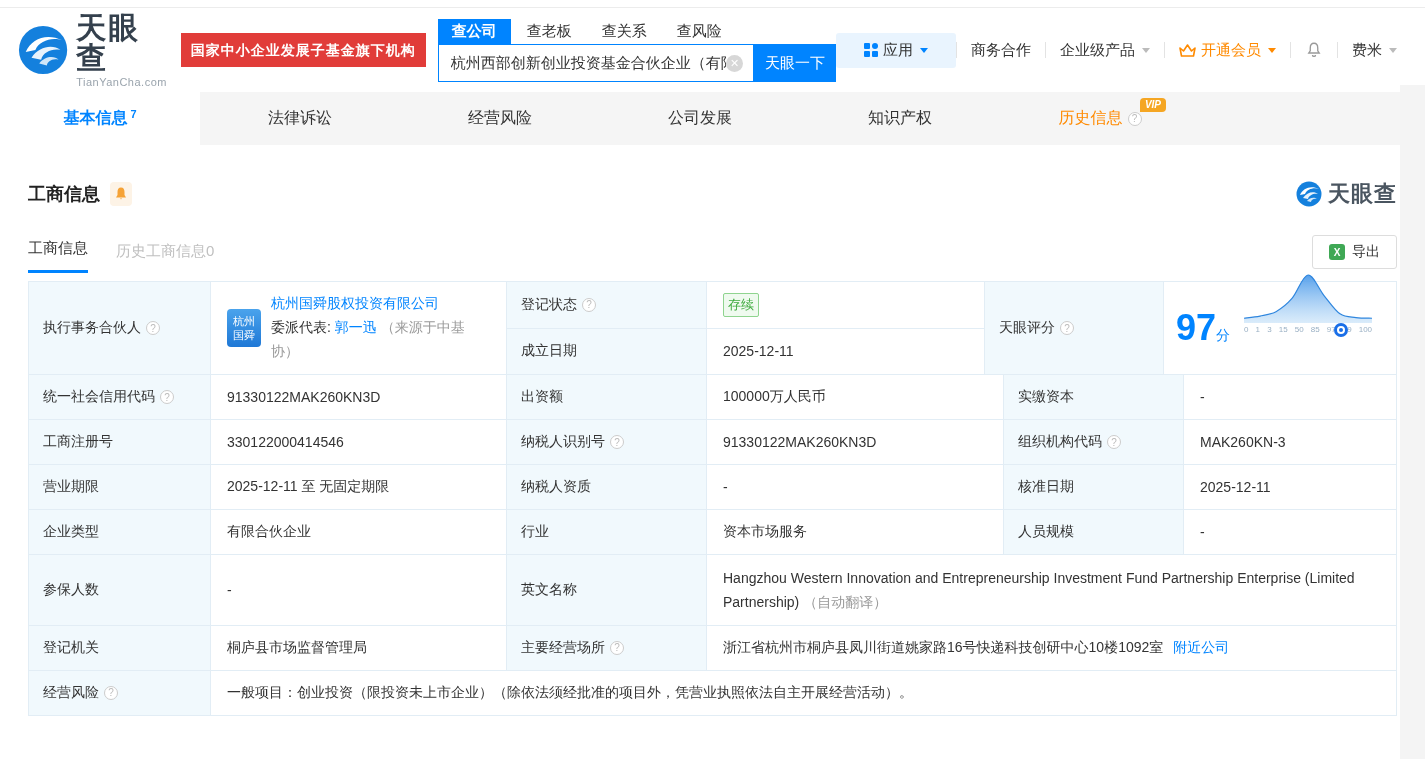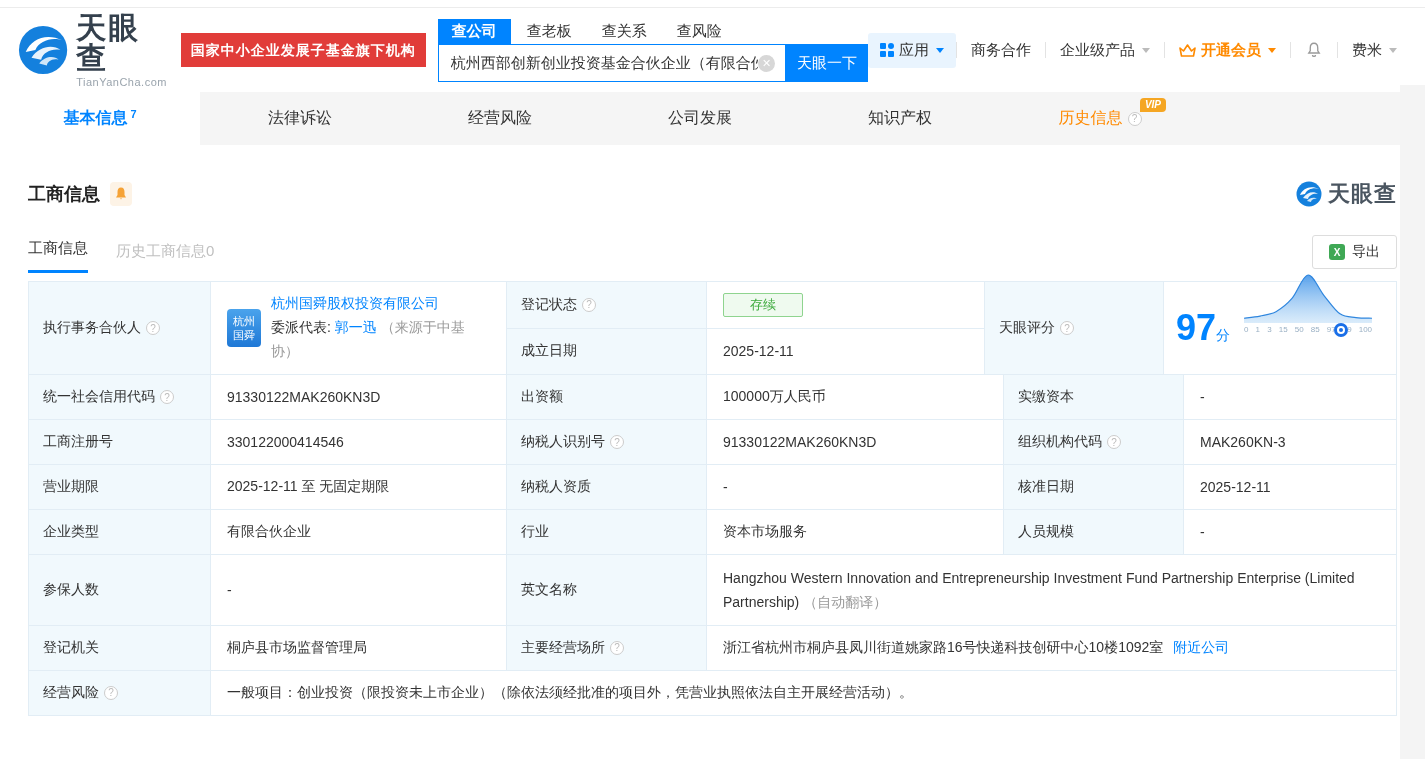--- a/index.html
+++ b/index.html
@@ -22,31 +22,31 @@
   .search-tab.active { background:#0084ff; color:#fff; font-weight:bold; }
   .search-row { display:flex; }
   .search-box { flex:1; height:38px; border:1px solid #0084ff; display:flex; align-items:center; padding:0 10px 0 12px; }
   .search-input { border:none; outline:none; flex:1; font-size:15px; color:#333; font-family:inherit; }
   .clear-icon { width:17px; height:17px; border-radius:50%; background:#d7d7d7; color:#fff; font-size:11px;
     display:flex; align-items:center; justify-content:center; cursor:pointer; flex:none; }
   .search-btn { width:82px; height:38px; background:#0084ff; color:#fff; border:none; font-size:15px;
     cursor:pointer; font-family:inherit; }
   .hnav { display:flex; align-items:center; margin-left:auto; gap:0; white-space:nowrap; }
   .hnav-item { display:flex; align-items:center; gap:5px; padding:0 14px; font-size:15px; color:#333; cursor:pointer; }
-  .apps-btn { background:#e9f4fe; border-radius:3px; padding:8px 12px; color:#333; }
+  .apps-btn { background:#e9f4fe; border-radius:3px; padding:8px 28px; color:#333; }
   .grid-icon { display:inline-grid; grid-template-columns:6px 6px; grid-template-rows:6px 6px; gap:2px; }
   .grid-icon i { background:#0084ff; border-radius:1px; }
   .grid-icon i:nth-child(2) { border-radius:50%; }
   .caret { width:0; height:0; border-left:4px solid transparent; border-right:4px solid transparent;
     border-top:5px solid #666; display:inline-block; margin-left:2px; }
   .caret.blue { border-top-color:#0084ff; }
   .caret.orange { border-top-color:#ff8a00; }
   .caret.gray { border-top-color:#bbb; }
   .vdiv { width:1px; height:16px; background:#e3e3e3; }
-  .vip-link { color:#ff8a00; font-weight:bold; }
+  .vip-link { color:#ff8a00; font-weight:normal; }
   .bell-svg { width:18px; height:18px; }
 
   
   .tabbar { height:53px; background:#f5f5f5; display:flex; width:1400px; }
   .main-tab { width:200px; display:flex; align-items:center; justify-content:center; font-size:16px;
     color:#333; cursor:pointer; position:relative; }
   .main-tab.active { background:#fff; color:#0084ff; font-weight:bold; }
   .tab-count { font-size:11px; color:#0084ff; margin:-10px 0 0 3px; }
   .main-tab.vip-tab { color:#ff8a00; }
   .vip-badge { position:absolute; top:6px; right:34px; background:#f5a623; color:#fff; font-size:10px;
@@ -80,21 +80,21 @@
   .val { background:#fff; }
   .w-v1 { width:296px; flex:none; }
   .w-l2 { width:200px; flex:none; }
   .w-v2 { width:297px; flex:none; }
   .w-l3 { width:180px; flex:none; }
   .w-v3 { flex:1; }
   .grow { flex:1; }
   .link { color:#0084ff; cursor:pointer; text-decoration:none; }
   .muted { color:#999; }
   .status-badge { border:1px solid #8fd48f; background:#effaef; color:#3fab3f; font-size:13px;
-    padding:2px 26px; border-radius:2px; line-height:1.4; }
+    padding:2px 4px; border-radius:2px; line-height:1.4; }
   .stack { display:flex; flex-direction:column; flex:1; }
   .stack .subrow { display:flex; flex:1; }
   .stack .subrow + .subrow { border-top:1px solid #e2edf5; }
   .partner-cell { align-items:center; gap:10px; }
   .avatar { width:34px; height:38px; border-radius:4px; background:linear-gradient(180deg,#4aa3ec,#1f78d6);
     color:#fff; font-size:11px; line-height:1.3; display:flex; align-items:center; justify-content:center;
     text-align:center; flex:none; padding:2px; }
   .partner-text { line-height:1.7; font-size:14px; }
   .score-cell { gap:14px; padding:8px 12px; }
   .score-num { font-size:36px; font-weight:bold; color:#0084ff; line-height:1; }

